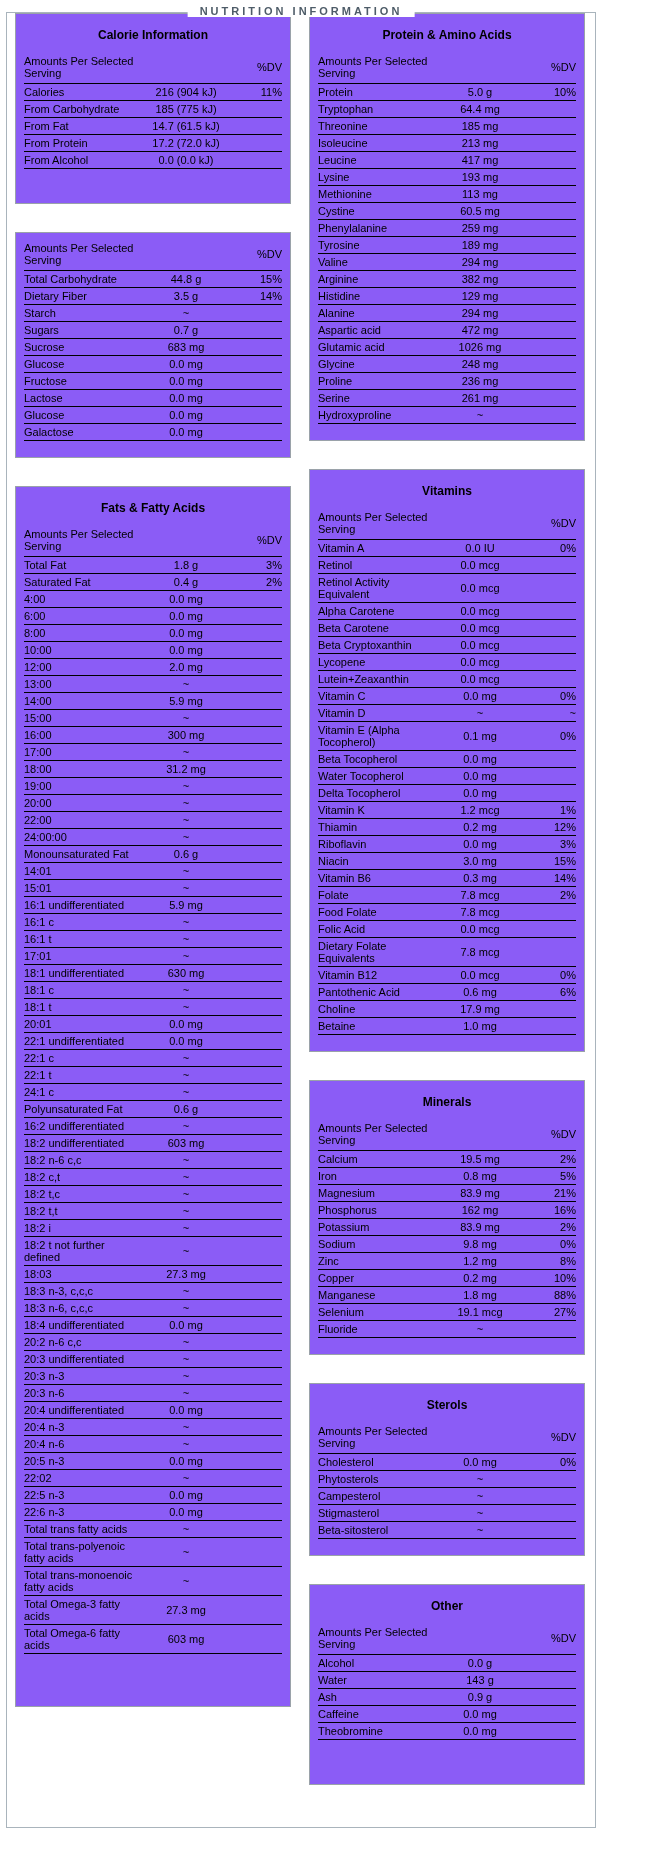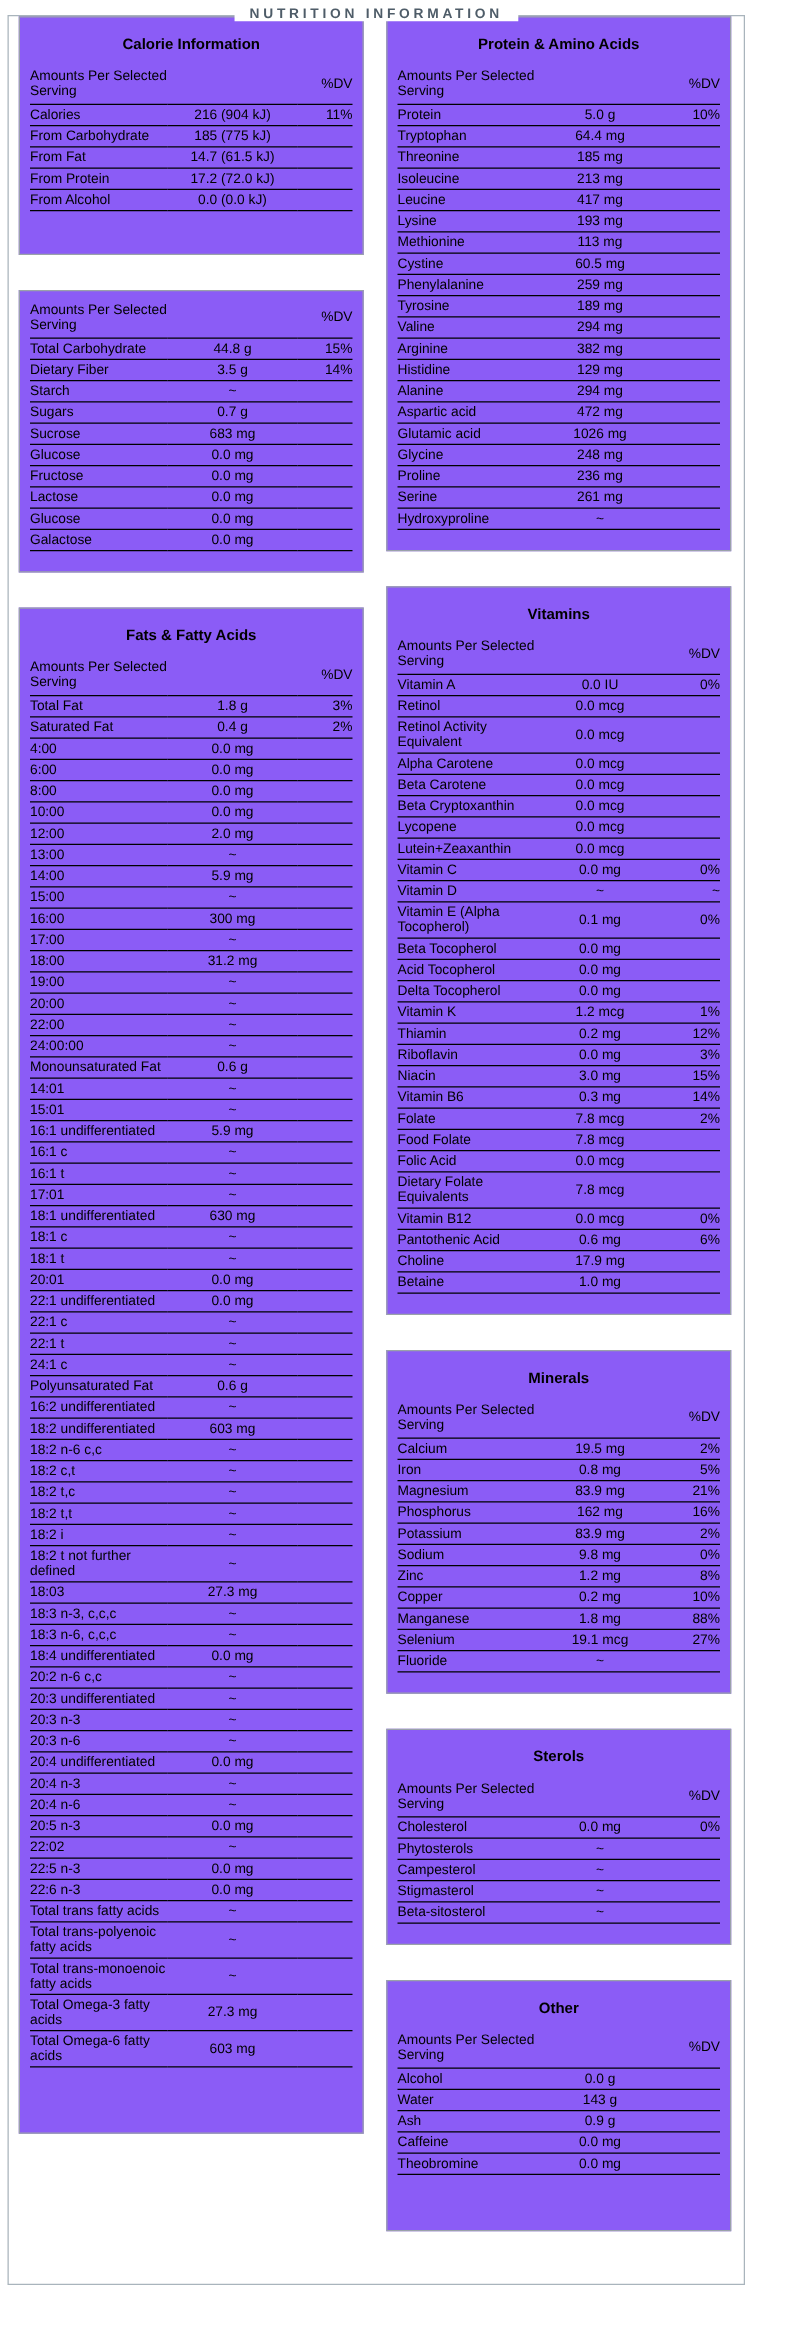--- a/index.html
+++ b/index.html
@@ -688,21 +688,21 @@
                   <td class="name indent-0">Vitamin E (Alpha Tocopherol)</td>
                   <td class="amount">0.1 mg</td>
                   <td class="dv">0%</td>
                 </tr>
                 <tr>
                   <td class="name indent-1">Beta Tocopherol</td>
                   <td class="amount">0.0 mg</td>
                   <td class="dv"></td>
                 </tr>
                 <tr>
-                  <td class="name indent-1">Acid Tocopherol</td>
+                  <td class="name indent-1">Water Tocopherol</td>
                   <td class="amount">0.0 mg</td>
                   <td class="dv"></td>
                 </tr>
                 <tr>
                   <td class="name indent-1">Delta Tocopherol</td>
                   <td class="amount">0.0 mg</td>
                   <td class="dv"></td>
                 </tr>
                 <tr>
                   <td class="name indent-0">Vitamin K</td>

